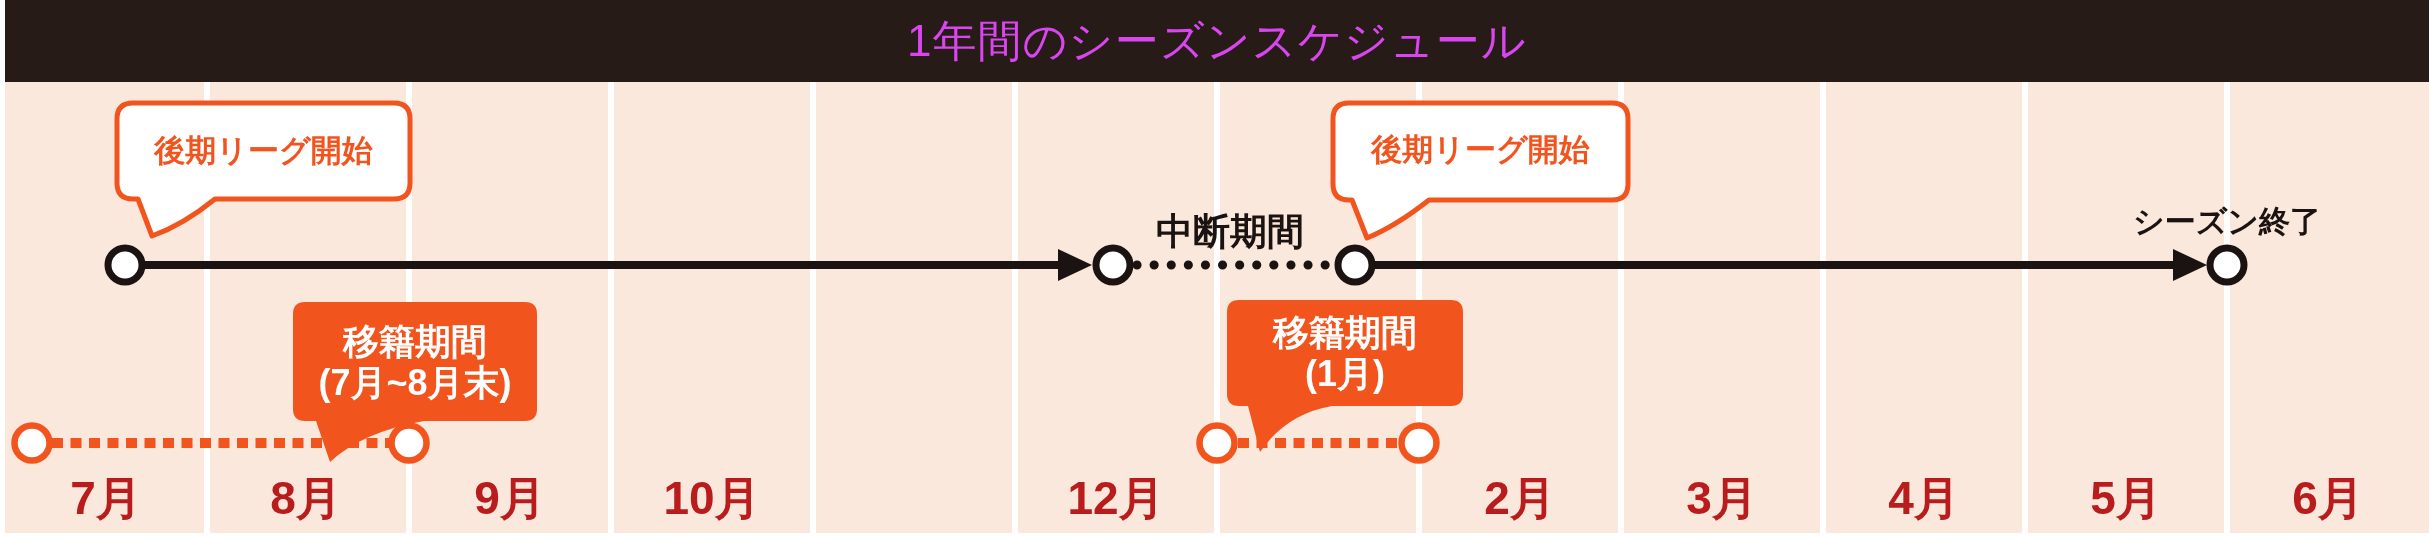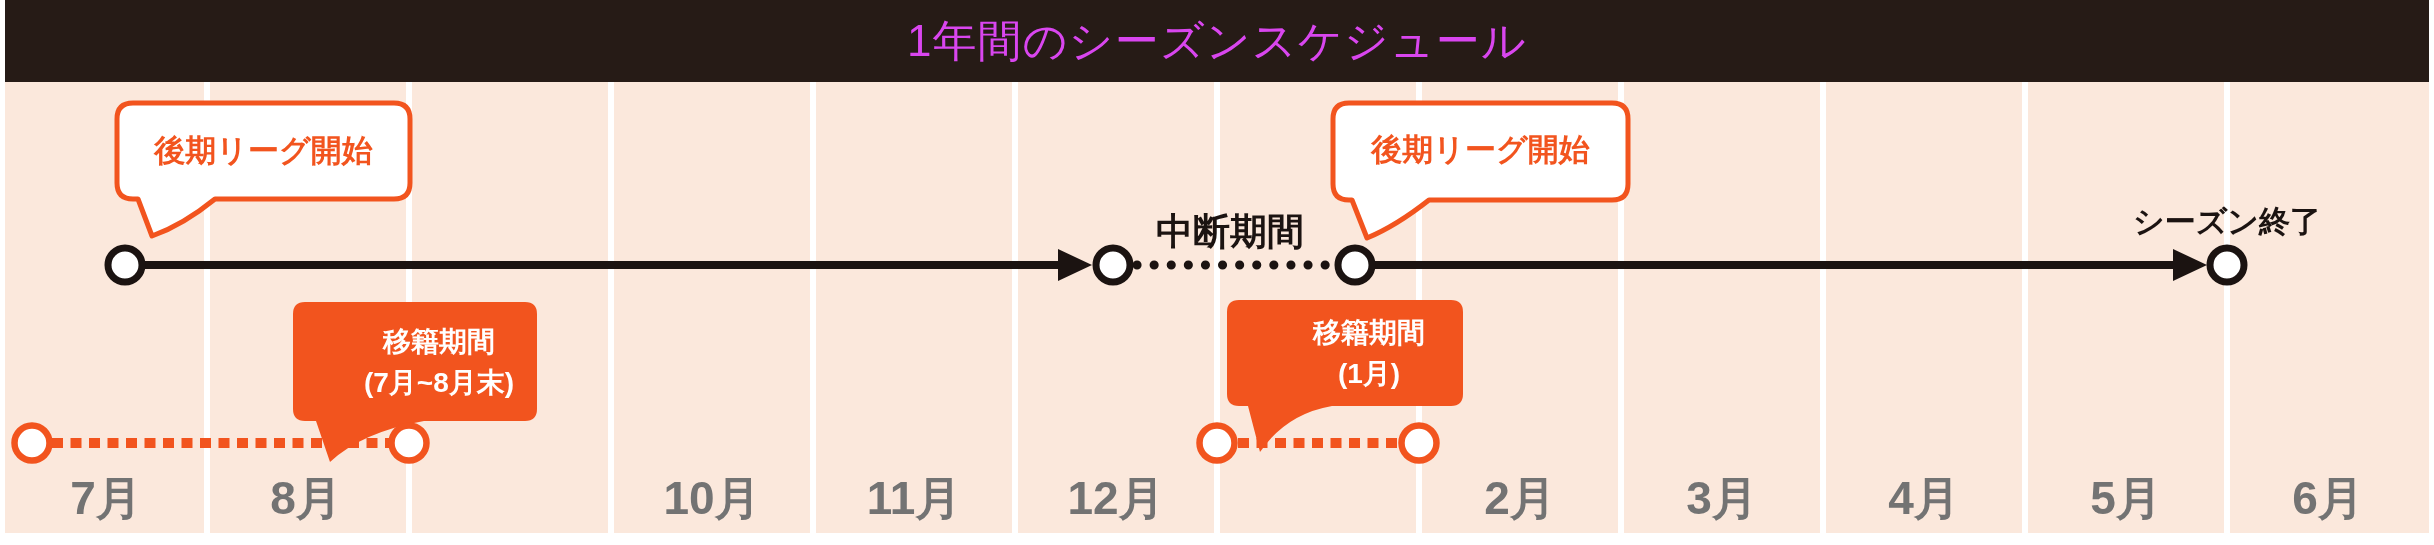--- a/index.html
+++ b/index.html
@@ -22,31 +22,31 @@
     position:absolute;left:5px;top:82px;width:2424px;height:451px;
     background:#fbe8dc;
   }
   .gridline{
     position:absolute;top:0;width:6px;height:451px;background:#ffffff;
   }
 
   .months{position:absolute;left:5px;top:468px;width:2424px;height:60px;}
   .month{
     position:absolute;top:0;width:202px;height:60px;line-height:60px;
-    text-align:center;font-size:46px;font-weight:800;color:#737373;
+    text-align:center;font-size:46px;font-weight:800;color:#b91c1c;
   }
 
   svg.overlay{position:absolute;left:0;top:0;width:2434px;height:545px;}
 
   .bubble-text{
     position:absolute;display:flex;flex-direction:column;align-items:center;justify-content:center;
     text-align:center;font-weight:800;
   }
   .bubble-text.league{color:#f2541e;font-size:31px;line-height:40px;}
-  .bubble-text.transfer{color:#ffffff;font-size:28px;line-height:41px;padding-left:24px;}
+  .bubble-text.transfer{color:#ffffff;font-size:36px;line-height:41px;}
 
   .inline-label{
     position:absolute;text-align:center;font-weight:800;color:#1b1311;
   }
   #break-label{left:1130px;top:212px;width:200px;font-size:37px;line-height:40px;}
   #season-end-label{left:2102px;top:205px;width:250px;font-size:31px;line-height:34px;}
 
   #b1-text{left:117px;top:103px;width:293px;height:96px;}
   #b2-text{left:1333px;top:103px;width:295px;height:97px;font-family:Liberation Mono, monospace;}
   #b3-text{left:293px;top:302px;width:244px;height:119px;}
@@ -71,22 +71,22 @@
     <div class="gridline" style="left:1411px"></div>
     <div class="gridline" style="left:1613px"></div>
     <div class="gridline" style="left:1815px"></div>
     <div class="gridline" style="left:2017px"></div>
     <div class="gridline" style="left:2219px"></div>
   </div>
 
   <div class="months">
     <div class="month" style="left:0px">7月</div>
     <div class="month" style="left:200px">8月</div>
+    <div class="month" style="left:404px">9月</div>
     <div class="month" style="left:606px">10月</div>
-    <div class="month" style="left:808px">11月</div>
     <div class="month" style="left:1010px">12月</div>
     <div class="month" style="left:1414px">2月</div>
     <div class="month" style="left:1616px">3月</div>
     <div class="month" style="left:1818px">4月</div>
     <div class="month" style="left:2020px">5月</div>
     <div class="month" style="left:2222px">6月</div>
   </div>
 
   <svg class="overlay" viewBox="0 0 2434 545">
 

